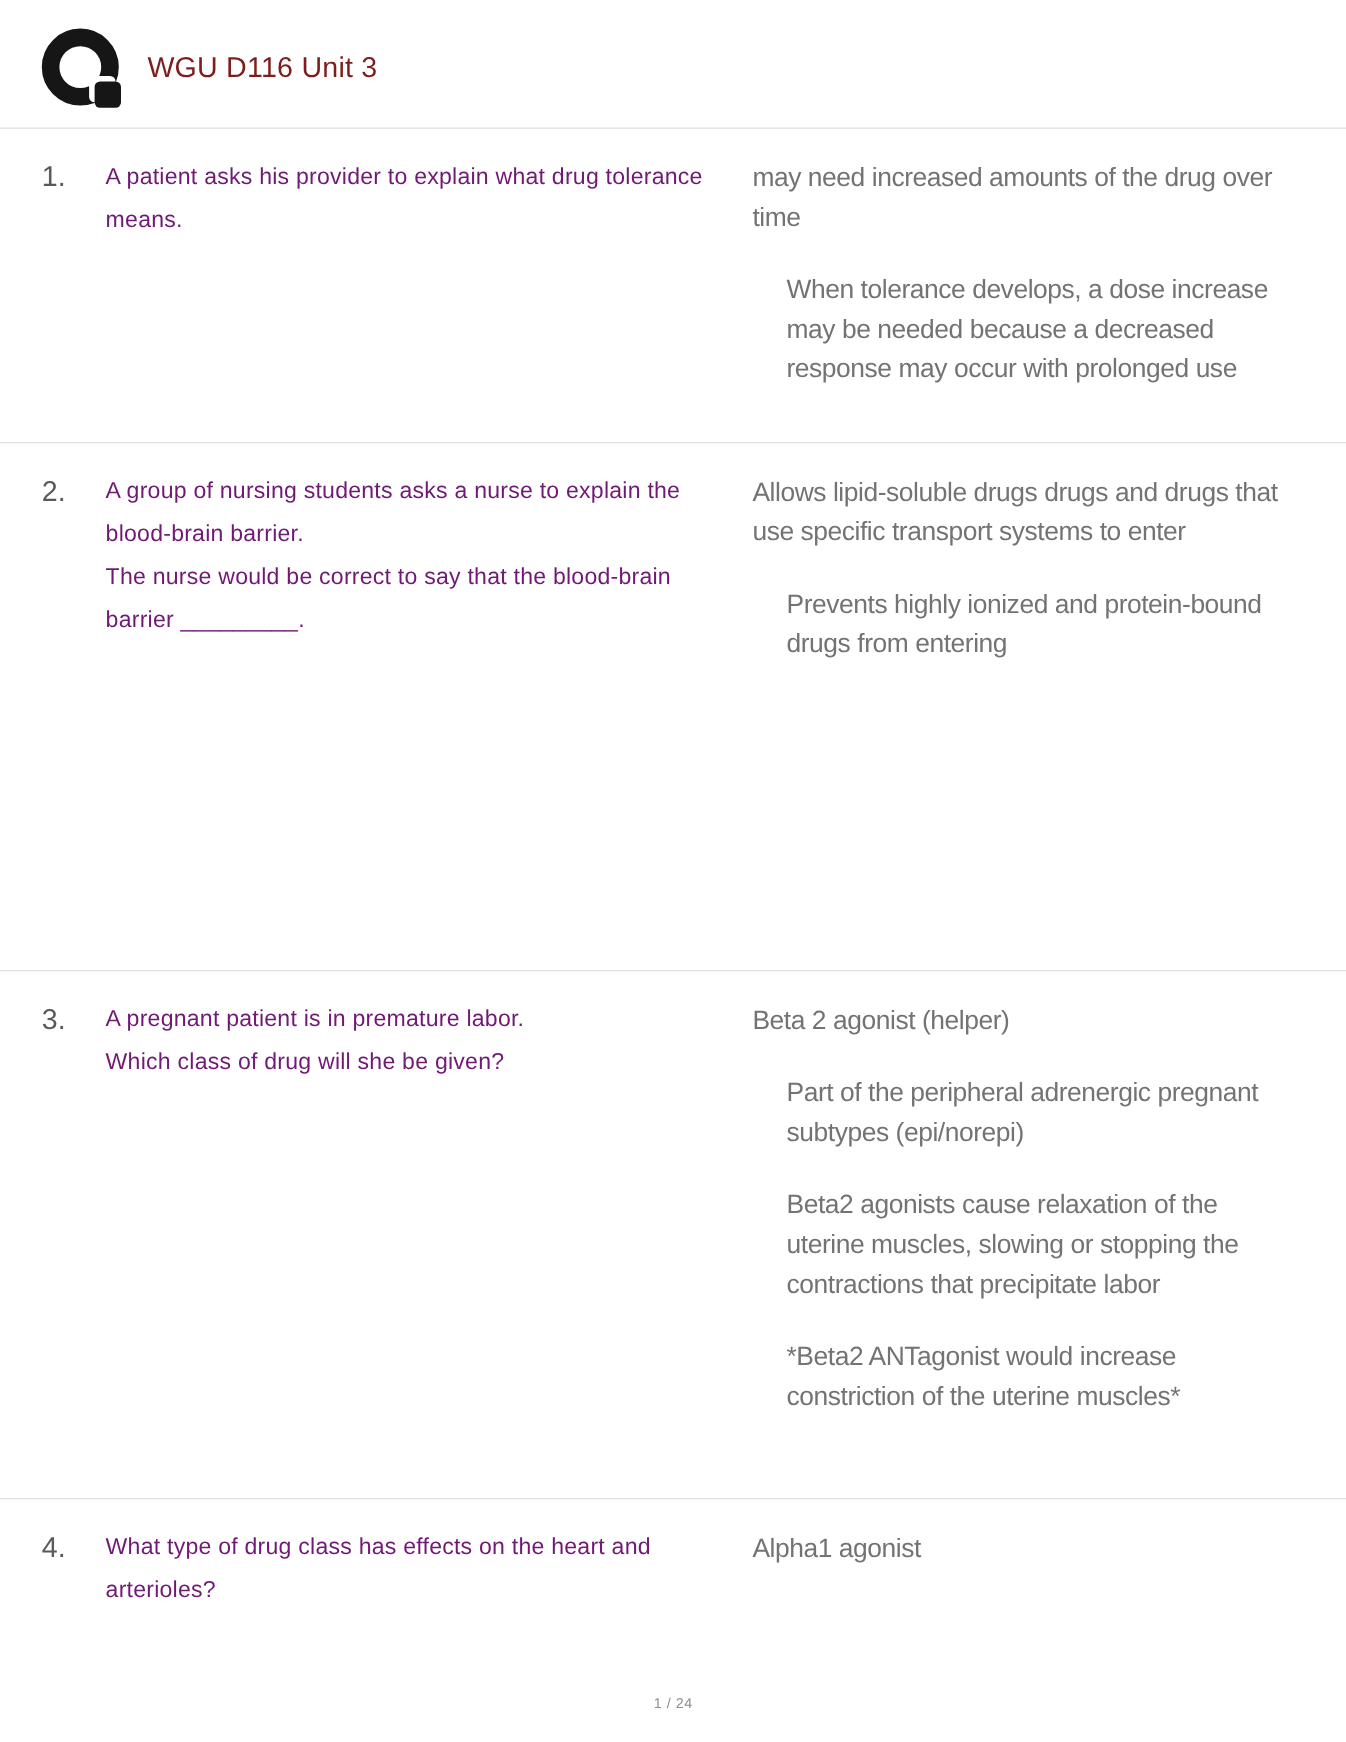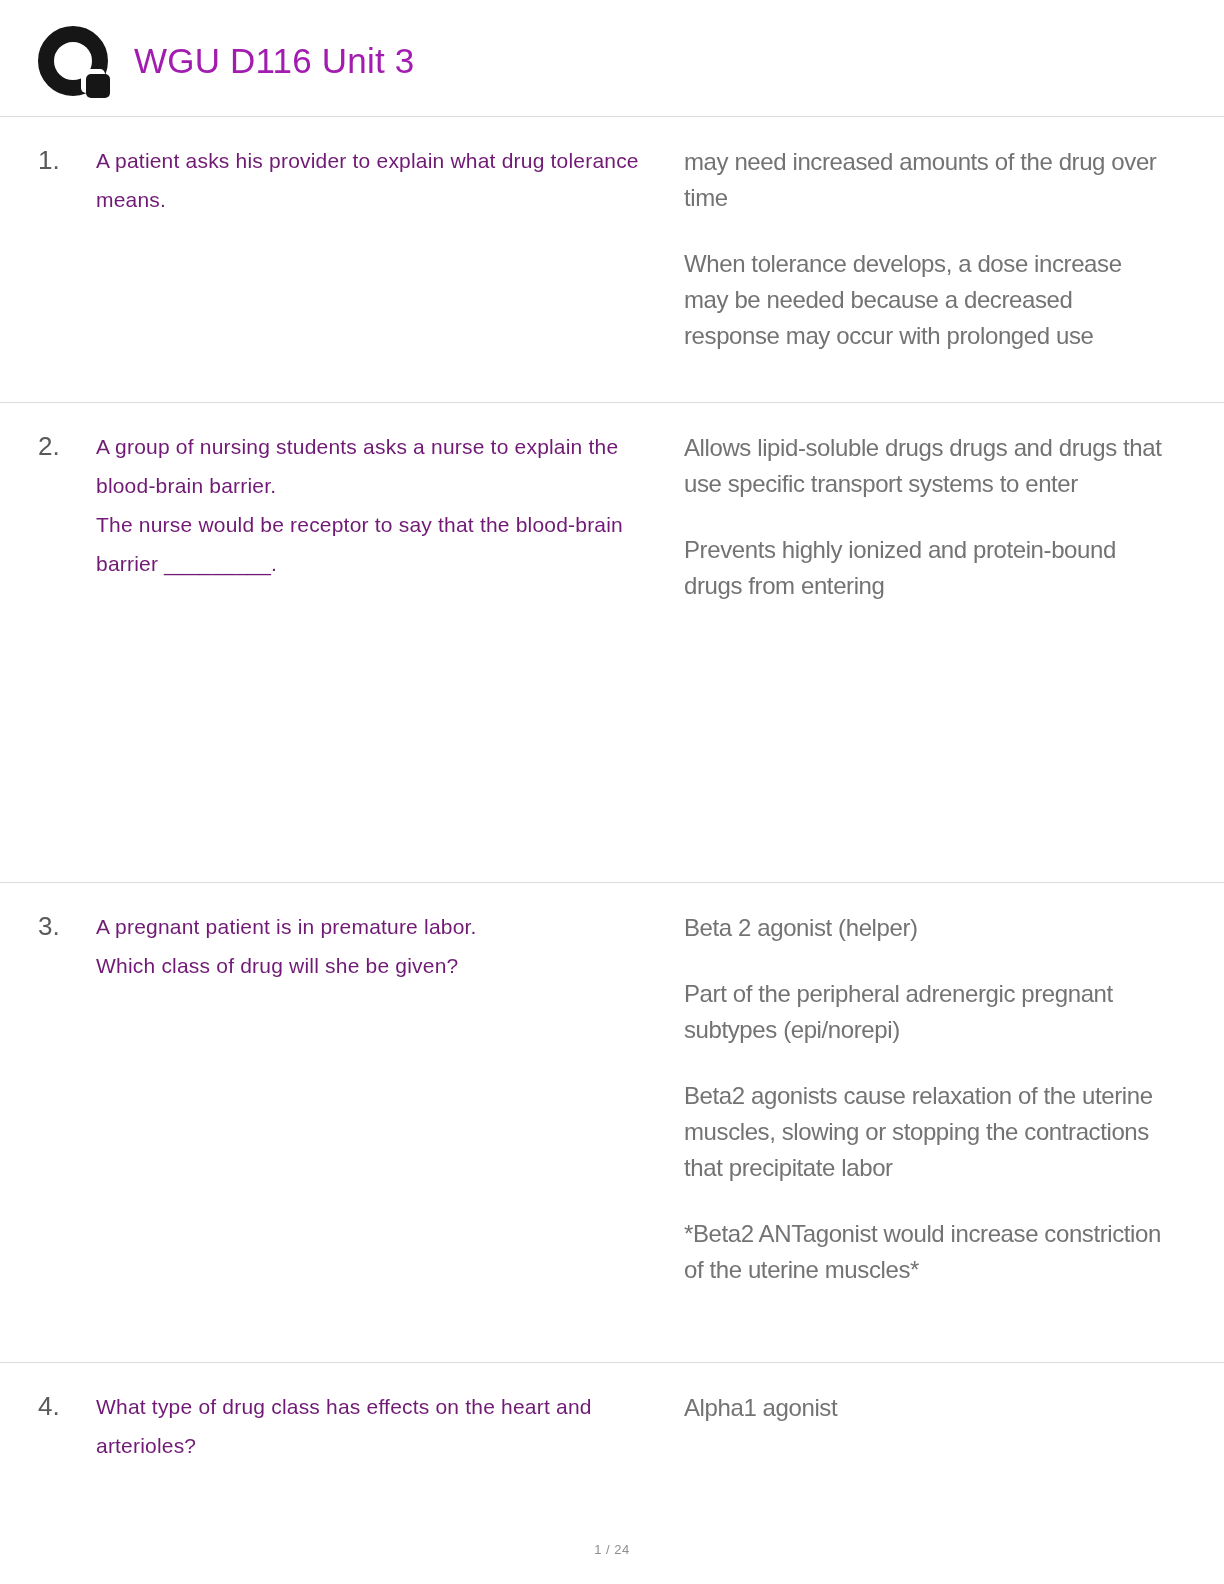--- a/index.html
+++ b/index.html
@@ -38,23 +38,23 @@
     position: absolute;
     width: 24px;
     height: 24px;
     right: -2px;
     bottom: -2px;
     background: #161617;
     border-radius: 5px;
     box-shadow: -5px -5px 0 0 #ffffff;
   }
   .doc-title {
-    font-size: 35px;
+    font-size: 26px;
     letter-spacing: 0.2px;
-    color: #a21caf;
+    color: #7f1d1d;
     font-weight: 400;
   }
 
   
   .card-list { width: 100%; }
   .card {
     display: grid;
     grid-template-columns: 58px 588px 1fr;
     padding: 24px 58px 24px 38px;
     align-items: start;
@@ -82,21 +82,21 @@
   .answers {
     padding-top: 3px;
   }
   .answer {
     font-size: 24px;
     line-height: 36px;
     color: #737373;
     letter-spacing: -0.4px;
     font-stretch: condensed;
   }
-  .answer + .answer { margin-top: 30px; }
+  .answer + .answer { margin-top: 30px; margin-left: 31px; }
 
   
   .footer {
     position: absolute;
     left: 0;
     right: 0;
     bottom: 26px;
     text-align: center;
     margin-top: 20px;
   }
@@ -128,21 +128,21 @@
     <div class="answers">
           <div class="answer">may need increased amounts of the drug over time</div>
           <div class="answer">When tolerance develops, a dose increase may be needed because a decreased response may occur with prolonged use</div>
         </div>
   </div>
 
   <div class="card">
     <div class="card-number">2.</div>
     <div class="question">
           <div class="q-line">A group of nursing students asks a nurse to explain the blood-brain barrier.</div>
-          <div class="q-line">The nurse would be receptor to say that the blood-brain barrier _________.</div>
+          <div class="q-line">The nurse would be correct to say that the blood-brain barrier _________.</div>
         </div>
     <div class="answers">
           <div class="answer">Allows lipid-soluble drugs drugs and drugs that use specific transport systems to enter</div>
           <div class="answer">Prevents highly ionized and protein-bound drugs from entering</div>
         </div>
   </div>
 
   <div class="card">
     <div class="card-number">3.</div>
     <div class="question">

